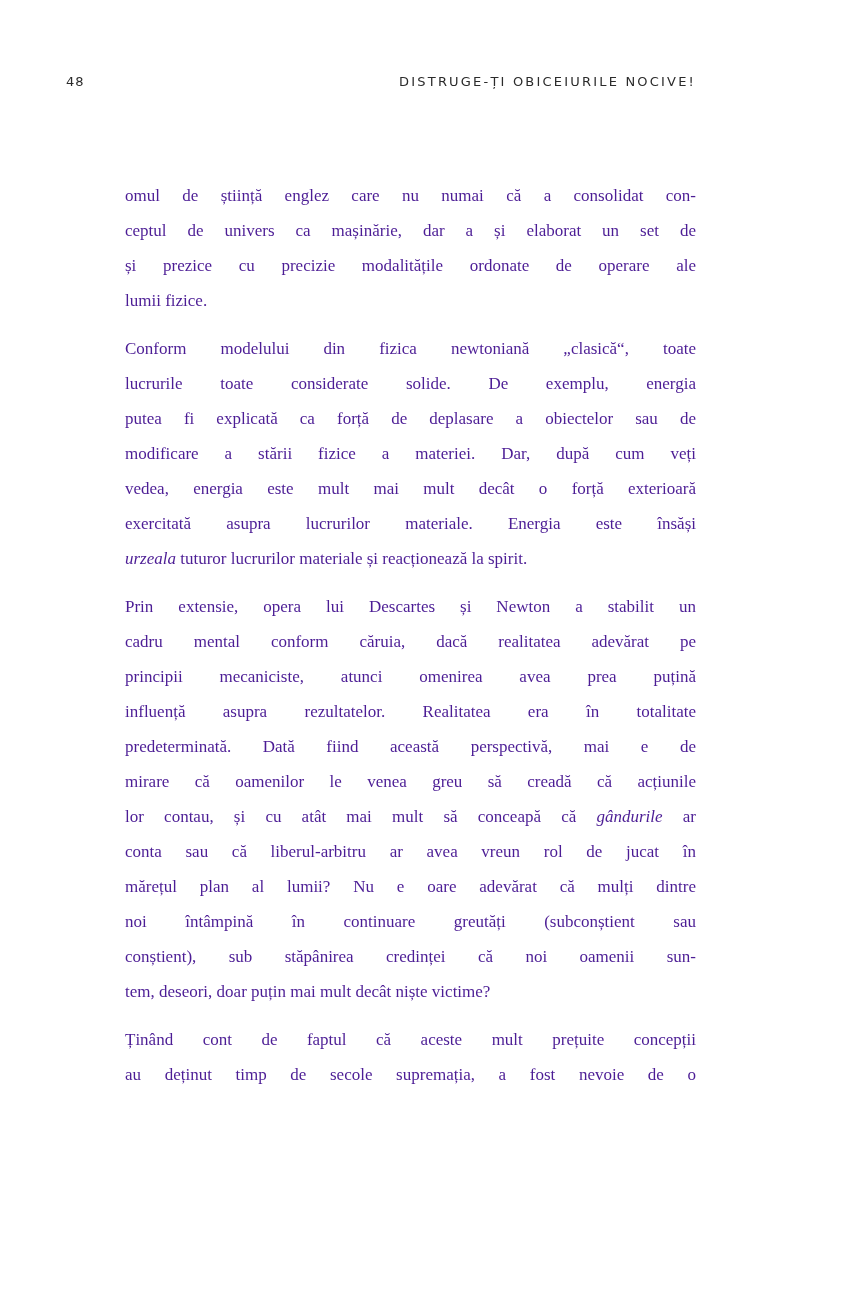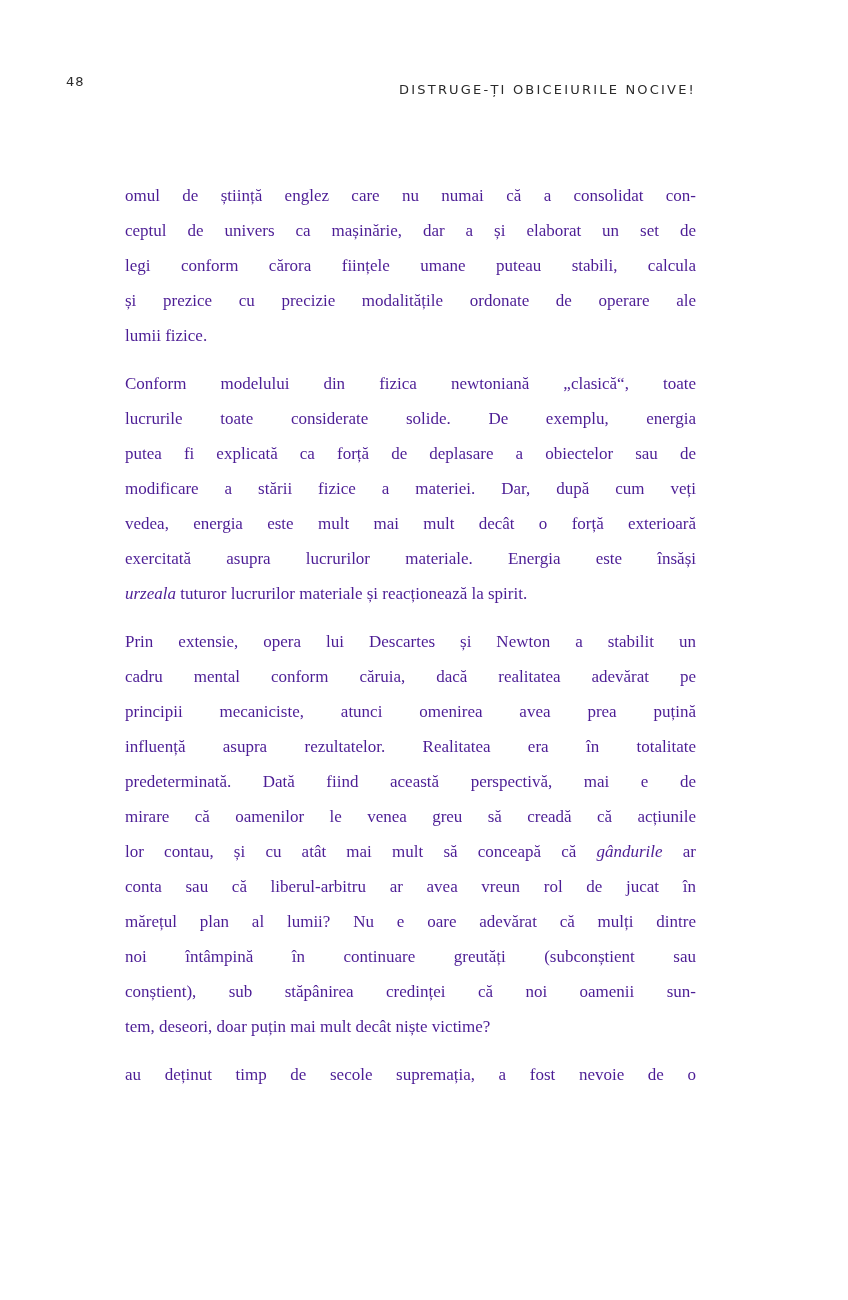--- a/index.html
+++ b/index.html
@@ -5,21 +5,21 @@
   html, body { margin:0; padding:0; }
   body {
     width:848px; height:1300px; background:#ffffff; position:relative; overflow:hidden;
     color:#231f20;
   }
   .running-header {
     position:absolute; top:74px; left:66px; width:630px; height:30px;
     font-family:"DejaVu Sans", sans-serif; font-size:13px; letter-spacing:2px; color:#2b2b2b;
   }
   .page-number { position:absolute; left:0; top:0; letter-spacing:1px; }
-  .book-title { position:absolute; right:0; top:8px; letter-spacing:2.2px; }
+  .book-title { position:absolute; right:0; top:0; letter-spacing:2.2px; }
   .body-text {
     position:absolute; left:125px; top:178px; width:571px;
     font-family:"Liberation Serif", "DejaVu Serif", serif; font-size:17px; color:#4c1d95;
   }
   .para { margin:0; }
   .line {
     display:block; height:35px; line-height:35px; white-space:nowrap;
     text-align:justify; text-align-last:justify;
   }
   .line.last { text-align-last:left; }
@@ -31,21 +31,20 @@
 
 <div class="running-header">
   <span class="page-number">48</span>
   <span class="book-title">DISTRUGE-ȚI OBICEIURILE NOCIVE!</span>
 </div>
 
 <div class="body-text" id="body-text">
     <div class="para">
       <span class="line"><span>omul de știință englez care nu numai că a consolidat con-</span></span>
       <span class="line"><span>ceptul de univers ca mașinărie, dar a și elaborat un set de</span></span>
-      <span class="line"><span>legi conform cărora ființele umane puteau stabili, calcula</span></span>
       <span class="line"><span>și prezice cu precizie modalitățile ordonate de operare ale</span></span>
       <span class="line last"><span>lumii fizice.</span></span>
     </div>
     <div class="gap"></div>
     <div class="para">
       <span class="line"><span>Conform modelului din fizica newtoniană „clasică“, toate</span></span>
       <span class="line"><span>lucrurile toate considerate solide. De exemplu, energia</span></span>
       <span class="line"><span>putea fi explicată ca forță de deplasare a obiectelor sau de</span></span>
       <span class="line"><span>modificare a stării fizice a materiei. Dar, după cum veți</span></span>
       <span class="line"><span>vedea, energia este mult mai mult decât o forță exterioară</span></span>
@@ -62,15 +61,16 @@
       <span class="line"><span>mirare că oamenilor le venea greu să creadă că acțiunile</span></span>
       <span class="line"><span>lor contau, și cu atât mai mult să conceapă că </span><em>gândurile</em><span> ar</span></span>
       <span class="line"><span>conta sau că liberul-arbitru ar avea vreun rol de jucat în</span></span>
       <span class="line"><span>mărețul plan al lumii? Nu e oare adevărat că mulți dintre</span></span>
       <span class="line"><span>noi întâmpină în continuare greutăți (subconștient sau</span></span>
       <span class="line"><span>conștient), sub stăpânirea credinței că noi oamenii sun-</span></span>
       <span class="line last"><span>tem, deseori, doar puțin mai mult decât niște victime?</span></span>
     </div>
     <div class="gap"></div>
     <div class="para">
+      <span class="line"><span>Ținând cont de faptul că aceste mult prețuite concepții</span></span>
       <span class="line"><span>au deținut timp de secole supremația, a fost nevoie de o</span></span>
     </div>
   </div>
 
 </body></html>

